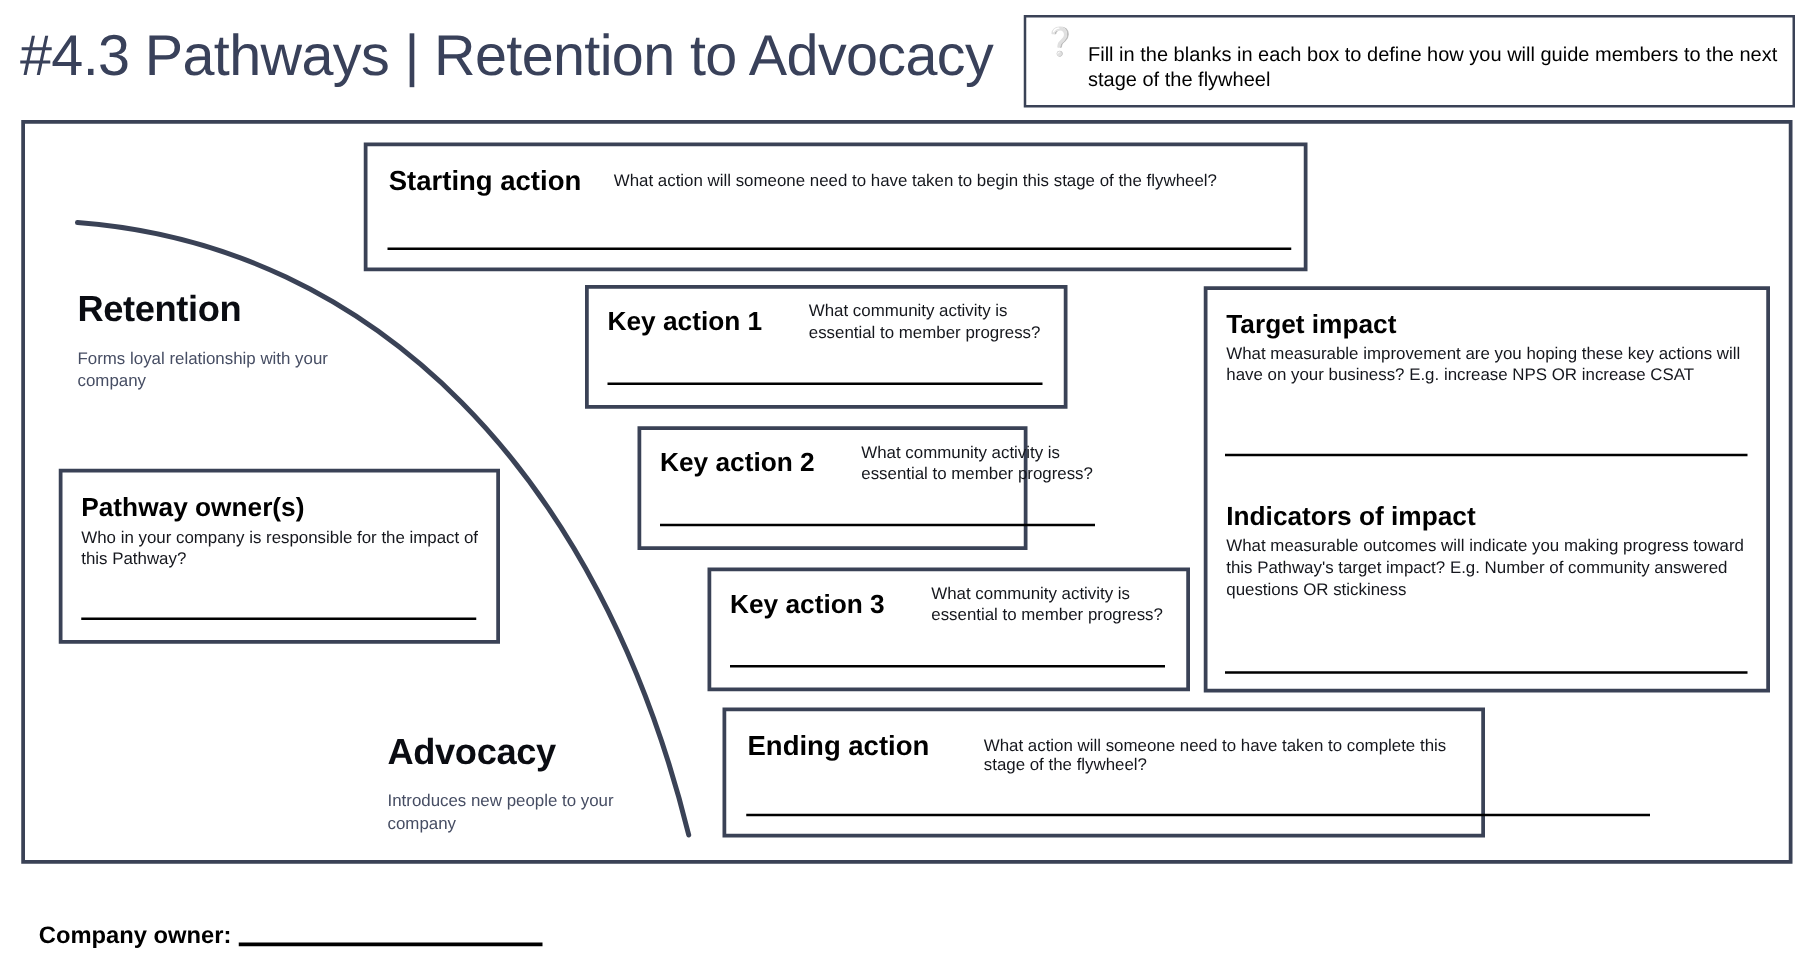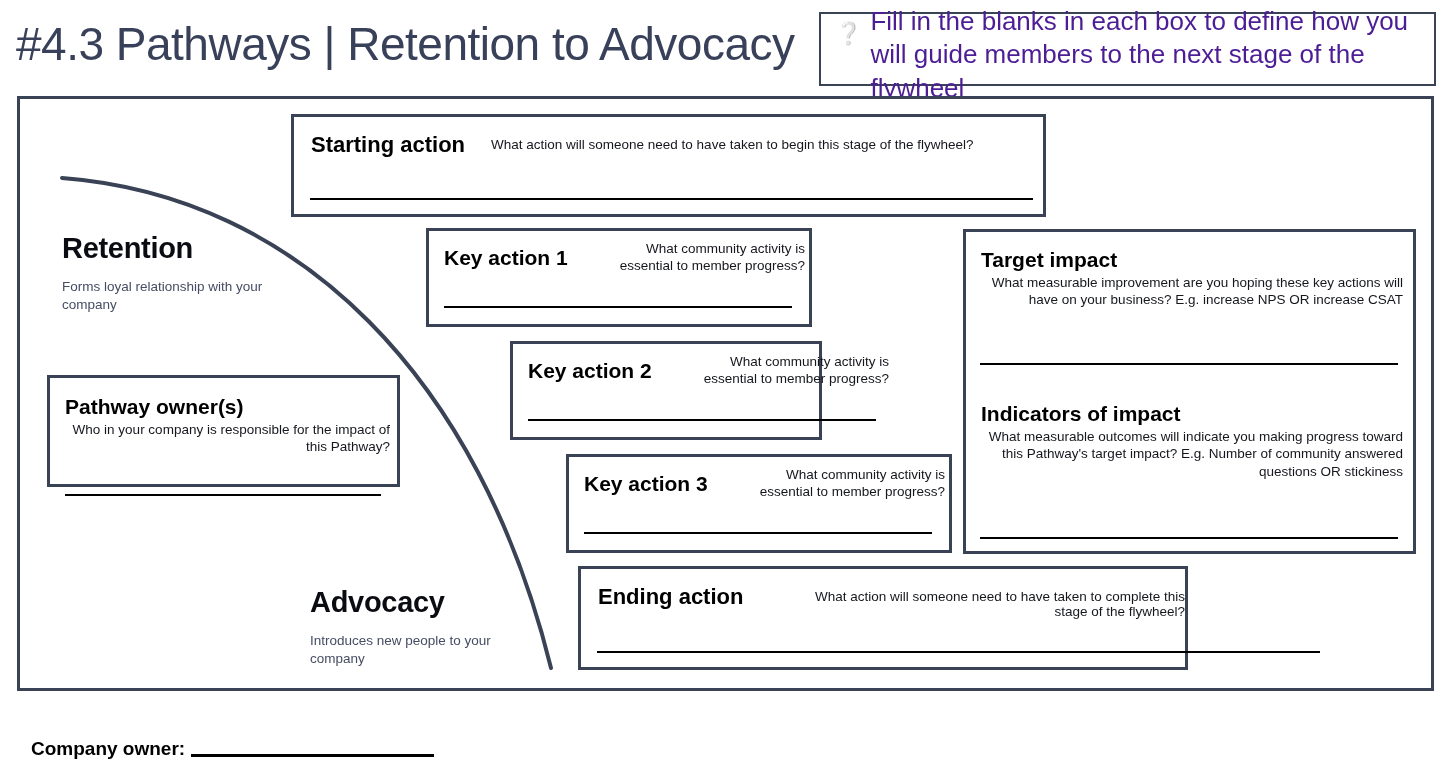--- a/index.html
+++ b/index.html
@@ -48,23 +48,23 @@
     color: #d9534f;
     font-size: 22px;
     font-weight: bold;
     line-height: 1;
     margin-right: 8px;
     flex: 0 0 auto;
     align-self: flex-start;
     margin-top: 9px;
   }
   #instruction-box .itext {
-    font-size: 26px;
+    font-size: 16px;
     line-height: 1.28;
-    color: #4c1d95;
+    color: #000000;
     margin-top: 12px;
   }
 
   
   #main-frame {
     position: absolute;
     left: 17px;
     top: 96px;
     width: 1417px;
     height: 595px;
@@ -88,55 +88,54 @@
     border: 3px solid #3a4256;
     background: #ffffff;
     box-sizing: border-box;
   }
   .fb-title {
     font-weight: bold;
     color: #000000;
   }
   .fb-desc {
     color: #15171d;
-    text-align: right;
   }
   .blank-rule {
     position: absolute;
     border-bottom: 2.5px solid #000000;
   }
 
   
   #starting-action-box { left: 291px; top: 114px; width: 755px; height: 103px; }
   #starting-action-box .fb-title { position: absolute; left: 17px; top: 15px; font-size: 22px; }
   #starting-action-box .fb-desc  { position: absolute; left: 197px; top: 20px; font-size: 13.5px; }
   #starting-action-box .blank-rule { left: 16px; top: 81px; width: 723px; }
 
   
   .key-box .fb-title { position: absolute; font-weight: bold; font-size: 21px; }
   .key-box .fb-desc  { position: absolute; font-size: 13.5px; line-height: 1.28; }
   .key-box .blank-rule { position: absolute; }
 
-  #key-action-1-box { left: 426px; top: 228px; width: 386px; height: 99px; }
+  #key-action-1-box { left: 468px; top: 228px; width: 386px; height: 99px; }
   #key-action-1-box .fb-title { left: 15px; top: 15px; }
   #key-action-1-box .fb-desc  { left: 176px; top: 9px; width: 200px; }
   #key-action-1-box .blank-rule { left: 15px; top: 75px; width: 348px; }
 
   #key-action-2-box { left: 510px; top: 341px; width: 312px; height: 99px; }
   #key-action-2-box .fb-title { left: 15px; top: 15px; }
   #key-action-2-box .fb-desc  { left: 176px; top: 9px; width: 200px; }
   #key-action-2-box .blank-rule { left: 15px; top: 75px; width: 348px; }
 
   #key-action-3-box { left: 566px; top: 454px; width: 386px; height: 99px; }
   #key-action-3-box .fb-title { left: 15px; top: 15px; }
   #key-action-3-box .fb-desc  { left: 176px; top: 9px; width: 200px; }
   #key-action-3-box .blank-rule { left: 15px; top: 75px; width: 348px; }
 
   
-  #pathway-owner-box { left: 47px; top: 375px; width: 353px; height: 112px; }
+  #pathway-owner-box { left: 47px; top: 375px; width: 353px; height: 140px; }
   #pathway-owner-box .fb-title { position: absolute; left: 15px; top: 17px; font-size: 21px; }
   #pathway-owner-box .fb-desc  { position: absolute; left: 15px; top: 43px; width: 325px; font-size: 13.5px; line-height: 1.28; }
   #pathway-owner-box .blank-rule { left: 15px; top: 116px; width: 316px; }
 
   
   #impact-box { left: 963px; top: 229px; width: 453px; height: 325px; }
   #impact-box .fb-title { position: absolute; left: 15px; font-size: 21px; }
   #impact-box .fb-desc  { position: absolute; left: 15px; width: 422px; font-size: 13.5px; line-height: 1.28; }
   #impact-box .ti-title { top: 16px; }
   #impact-box .ti-desc  { top: 42px; }

